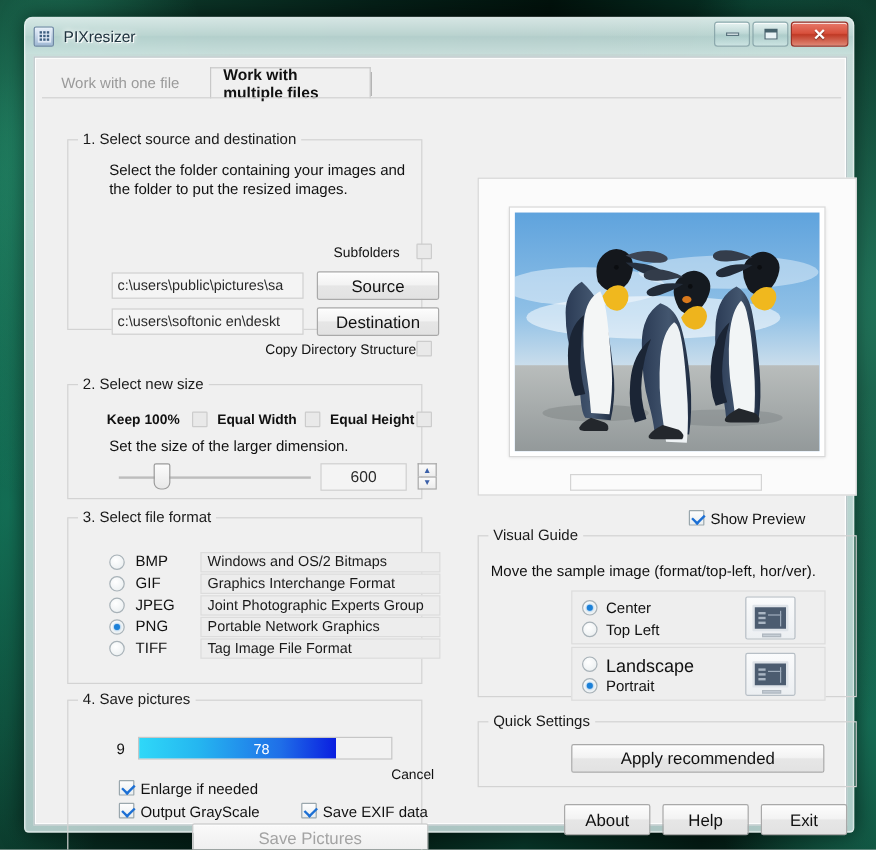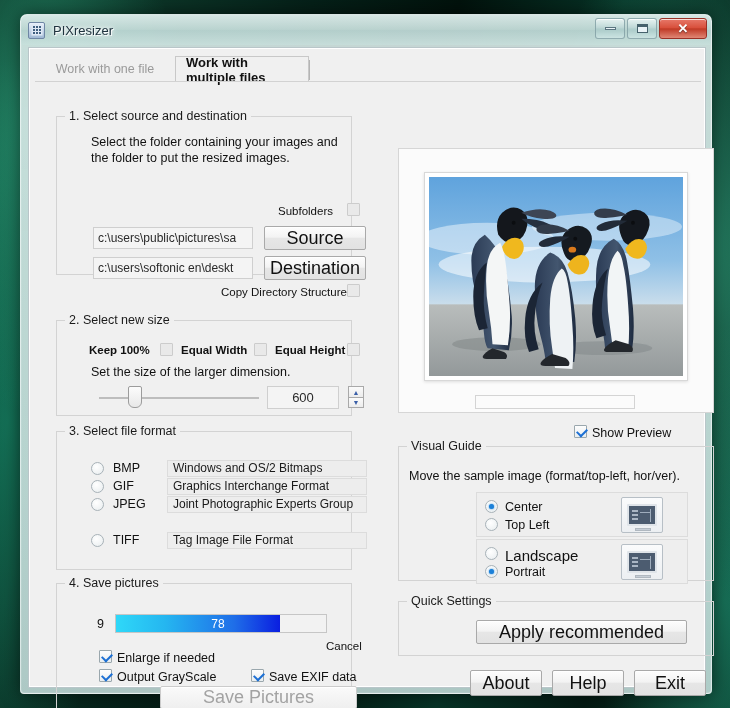--- a/index.html
+++ b/index.html
@@ -80,21 +80,21 @@
     box-shadow: inset 0 0 0 1px #ffffff;
   }
 
   
   #tabstrip {
     position: absolute; left: 6px; top: 6px; width: 666px; height: 28px;
   }
   .tab {
     position: absolute; top: 2px; height: 26px;
     font-size: 12.5px; color: #9a9a9a;
-    display: flex; align-items: center; justify-content: center;
+    display: flex; align-items: center; 
     padding: 0 10px;
     font-family: "Liberation Sans", sans-serif;
   }
   .tab.active {
     color: #111; font-weight: bold; font-size: 13px;
     background: #f0f0f0;
     border-left: 1px solid #c8c8c8; border-right: 1px solid #c8c8c8;
     border-top: 1px solid #c8c8c8;
   }
   #tab-sep { position:absolute; left: 274px; top: 6px; width:1px; height:20px; background:#b4b4b4; }
@@ -126,21 +126,21 @@
     display: flex; align-items: center;
     padding: 0 4px;
     font-size: 12px; color: #2a2a2a; overflow: hidden; white-space: nowrap;
     font-family: "Liberation Sans", sans-serif;
   }
   .btn {
     position: absolute;
     background: linear-gradient(180deg,#fdfdfd 0%, #f3f3f3 46%, #e6e6e6 52%, #e2e2e2 100%);
     border: 1px solid #a9a9a9; border-radius: 2px;
     display: flex; align-items: center; justify-content: center;
-    font-size: 18px; color: #111;
+    font-size: 14px; color: #111;
     font-family: "Liberation Sans", sans-serif;
     box-shadow: inset 0 1px 0 #ffffff;
   }
   .btn.disabled { color: #a3a3a3; background: linear-gradient(180deg,#fafafa,#efefef); border-color:#cbcbcb; }
 
   .cb { position: absolute; width: 13px; height: 13px; border: 1px solid #9aa7ad; background: linear-gradient(180deg,#fdfdfd,#e9eef0); border-radius:1px; }
   .cb.flat { background:#e9e9e9; border:1px solid #cccccc; }
   .cb.checked::after {
     content: ""; position: absolute; left: 2px; top: 2px;
     width: 8px; height: 5px;
@@ -315,20 +315,25 @@
     </div>
     <div class="fmt-row" style="left:62px; top:430px; width:250px;">
       <span class="radio" style="left:0; top:2px;"></span>
       <span class="fmt-name">GIF</span>
       <span class="fmt-desc">Graphics Interchange Format</span>
     </div>
     <div class="fmt-row" style="left:62px; top:448px; width:250px;">
       <span class="radio" style="left:0; top:2px;"></span>
       <span class="fmt-name">JPEG</span>
       <span class="fmt-desc">Joint Photographic Experts Group</span>
+    </div>
+    <div class="fmt-row" style="left:62px; top:466px; width:250px;">
+      <span class="radio on" style="left:0; top:2px;"></span>
+      <span class="fmt-name">PNG</span>
+      <span class="fmt-desc">Portable Network Graphics</span>
     </div>
     <div class="fmt-row" style="left:62px; top:484px; width:250px;">
       <span class="radio" style="left:0; top:2px;"></span>
       <span class="fmt-name">TIFF</span>
       <span class="fmt-desc">Tag Image File Format</span>
     </div>
 
 
     <div class="group" style="left:27px; top:535px; width:296px; height:131px;">
       <span class="legend">4. Save pictures</span>

